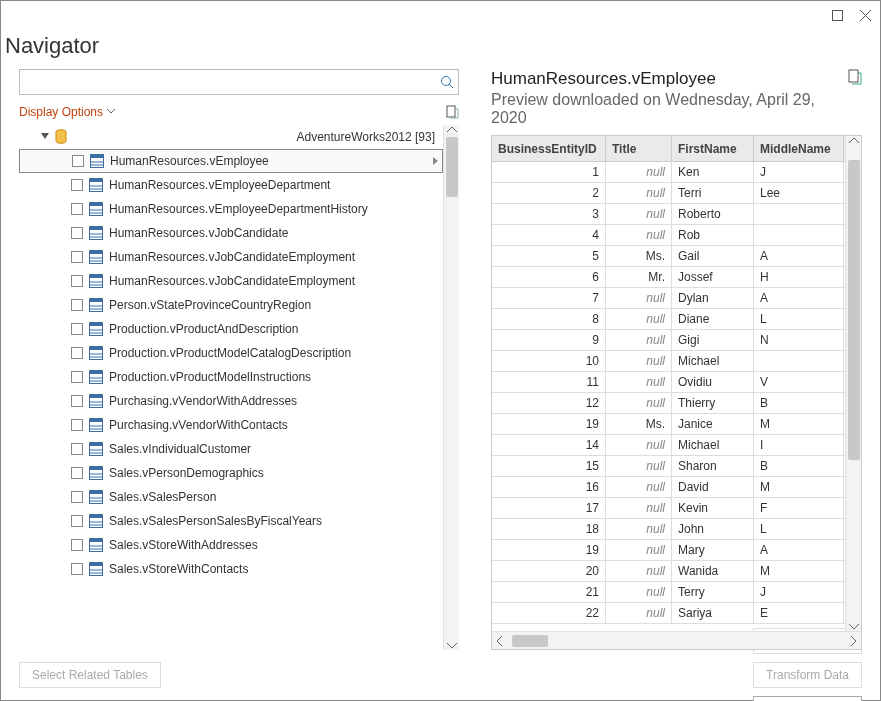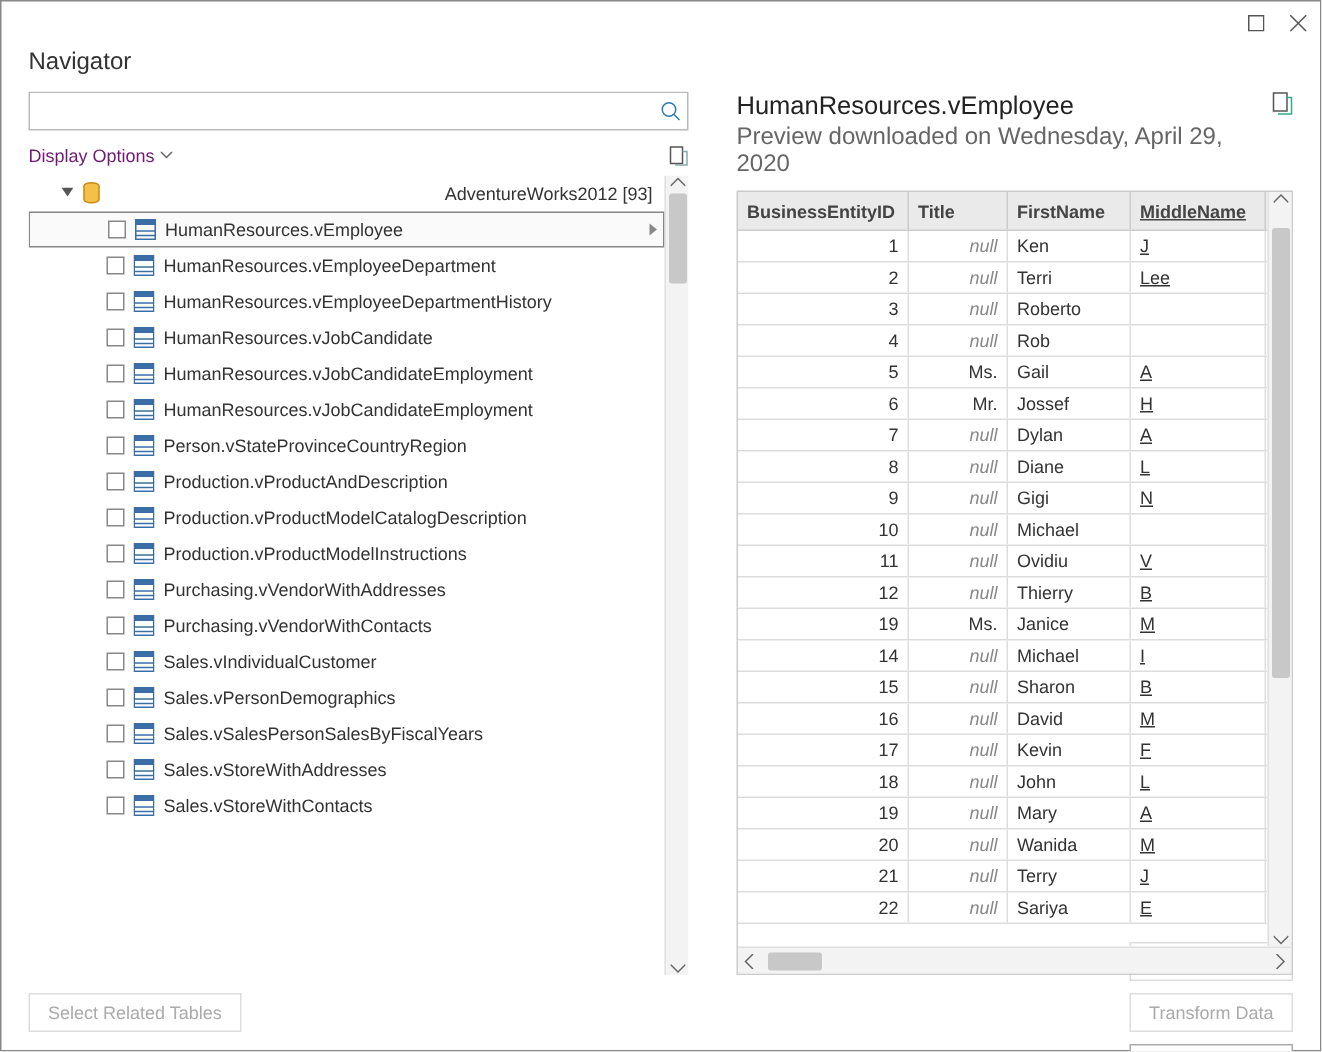--- a/index.html
+++ b/index.html
@@ -1,25 +1,25 @@
 <!DOCTYPE html>
 <html><head>
 <meta charset="utf-8">
 <style>
   * { box-sizing: border-box; }
   html, body { margin:0; padding:0; font-family:"Segoe UI",Arial,sans-serif; font-size:12px; color:#333; }
   .window { width:881px; height:701px; border:1px solid #888; background:#fff; position:relative; display:flex; flex-direction:column; }
   .titlebar { height:28px; display:flex; justify-content:flex-end; align-items:center; padding-right:8px; gap:14px; }
   .tb-icon { width:14px; height:14px; display:flex; align-items:center; justify-content:center; }
-  .header { font-size:16px; font-weight:300; color:#333; padding:4px 18px 10px 18px; }
+  .header { font-size:22px; font-weight:300; color:#333; padding:4px 18px 10px 4px; }
   .body { flex:1; display:flex; padding:0 18px; overflow:hidden; }
   .left { width:440px; display:flex; flex-direction:column; }
   .searchbox { height:26px; border:1px solid #bbb; display:flex; align-items:center; padding:0 4px; margin-bottom:4px; }
   .searchbox input { flex:1; border:none; outline:none; font-size:12px; height:22px; }
-  .optrow { display:flex; align-items:center; justify-content:space-between; height:26px; color:#701a75; }
+  .optrow { display:flex; align-items:center; justify-content:space-between; height:26px; color:#c2410c; }
   .optlabel { display:flex; align-items:center; gap:4px; }
   .treewrap { flex:1; border:0; position:relative; overflow:hidden; display:flex; }
   .tree { flex:1; overflow:auto; }
   .dbrow { display:flex; align-items:center; height:24px; padding-left:22px; gap:6px;justify-content:center; }
   .chk { width:12px; height:12px; border:1px solid #888; background:#fff; flex-shrink:0; }
   .dbicon { width:12px; height:16px; display:inline-block; }
   .treeitem { display:flex; align-items:center; height:24px; padding-left:52px; gap:6px; }
   .treeitem.selected { border:1px solid #888; background:#fafafa; position:relative; }
   .treeitem.selected::after { content:""; position:absolute; right:4px; top:50%; width:0;height:0; border-left:5px solid #888; border-top:4px solid transparent; border-bottom:4px solid transparent; transform:translateY(-50%);}
   .viewicon { width:14px; height:14px; display:inline-block; }
@@ -33,21 +33,21 @@
   .tablewrap { flex:1; border:1px solid #ccc; overflow:hidden; position:relative; display:flex; flex-direction:column;}
   .gridhead { display:flex; background:#eaeaea; height:26px; border-bottom:1px solid #ccc; }
   .gridhead .cell { border-right:1px solid #ccc; display:flex; align-items:center; padding:0 6px; font-weight:600; color:#444;}
   .gridbody { flex:1; overflow:hidden; position:relative; }
   .gridrows { }
   .gridrow { display:flex; height:21px; border-bottom:1px solid #ddd; }
   .gridrow .cell { border-right:1px solid #ddd; padding:0 6px; display:flex; align-items:center; overflow:hidden; white-space:nowrap;}
   .c-id { width:114px; justify-content:flex-end; }
   .c-ti { width:66px; justify-content:flex-end; }
   .c-fn { width:82px; }
-  .c-mn { width:90px;text-decoration:underline; }
+  .c-mn { width:90px; }
   .null { font-style:italic; color:#888; }
   .hscroll { height:18px; background:#f3f3f3; border-top:1px solid #e0e0e0; display:flex; align-items:center; justify-content:space-between; padding:0 4px;}
   .hscroll .thumb { height:12px; width:36px; background:#c8c8c8; border-radius:2px; margin-left:8px;}
   .vscroll-right { width:16px; background:#f3f3f3; border-left:1px solid #e0e0e0; display:flex; flex-direction:column; align-items:center;}
   .vscroll-right .thumb { width:12px; background:#c8c8c8; border-radius:2px;}
   .gridinner { flex:1; display:flex; overflow:hidden;justify-content:space-between;}
   .footer { height:50px; display:flex; align-items:center; justify-content:space-between; padding:0 18px; }
   .btn { height:26px; padding:0 12px; border:1px solid #aaa; background:#fff; display:flex; align-items:center; font-size:12px; color:#7f1d1d; }
   .btn.disabled { color:#aaa; border-color:#ddd; }
   .footer-right { display:flex; gap:8px;flex-direction:column; }
@@ -279,20 +279,32 @@
                 <span class="chk"></span>
                 <span class="viewicon">
                   <svg width="14" height="14">
                     <rect x="0.5" y="0.5" width="13" height="13" fill="none" stroke="#3b6ea5"></rect>
                     <rect x="0.5" y="0.5" width="13" height="3.5" fill="#3b6ea5"></rect>
                     <line x1="0.5" y1="8" x2="13.5" y2="8" stroke="#3b6ea5"></line>
                     <line x1="0.5" y1="11" x2="13.5" y2="11" stroke="#3b6ea5"></line>
                   </svg>
                 </span>
                 <span>Sales.vPersonDemographics</span>
+              </div>
+              <div class="treeitem">
+                <span class="chk"></span>
+                <span class="viewicon">
+                  <svg width="14" height="14">
+                    <rect x="0.5" y="0.5" width="13" height="13" fill="none" stroke="#3b6ea5"></rect>
+                    <rect x="0.5" y="0.5" width="13" height="3.5" fill="#3b6ea5"></rect>
+                    <line x1="0.5" y1="8" x2="13.5" y2="8" stroke="#3b6ea5"></line>
+                    <line x1="0.5" y1="11" x2="13.5" y2="11" stroke="#3b6ea5"></line>
+                  </svg>
+                </span>
+                <span>Sales.vSalesPerson</span>
               </div>
               <div class="treeitem">
                 <span class="chk"></span>
                 <span class="viewicon">
                   <svg width="14" height="14">
                     <rect x="0.5" y="0.5" width="13" height="13" fill="none" stroke="#3b6ea5"></rect>
                     <rect x="0.5" y="0.5" width="13" height="3.5" fill="#3b6ea5"></rect>
                     <line x1="0.5" y1="8" x2="13.5" y2="8" stroke="#3b6ea5"></line>
                     <line x1="0.5" y1="11" x2="13.5" y2="11" stroke="#3b6ea5"></line>
                   </svg>

